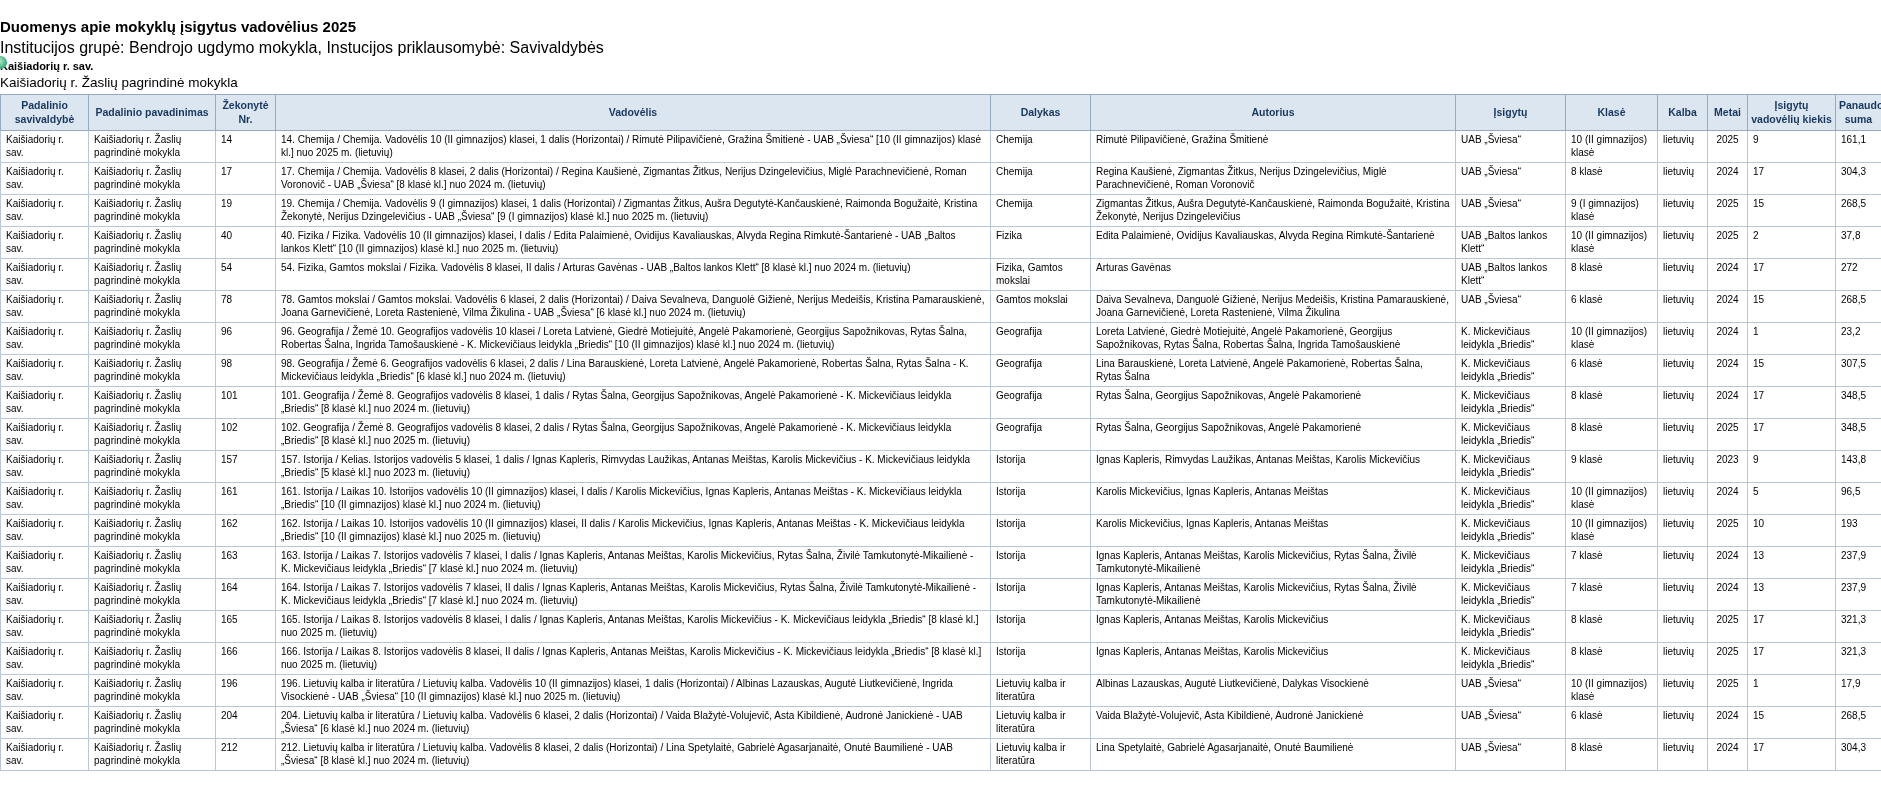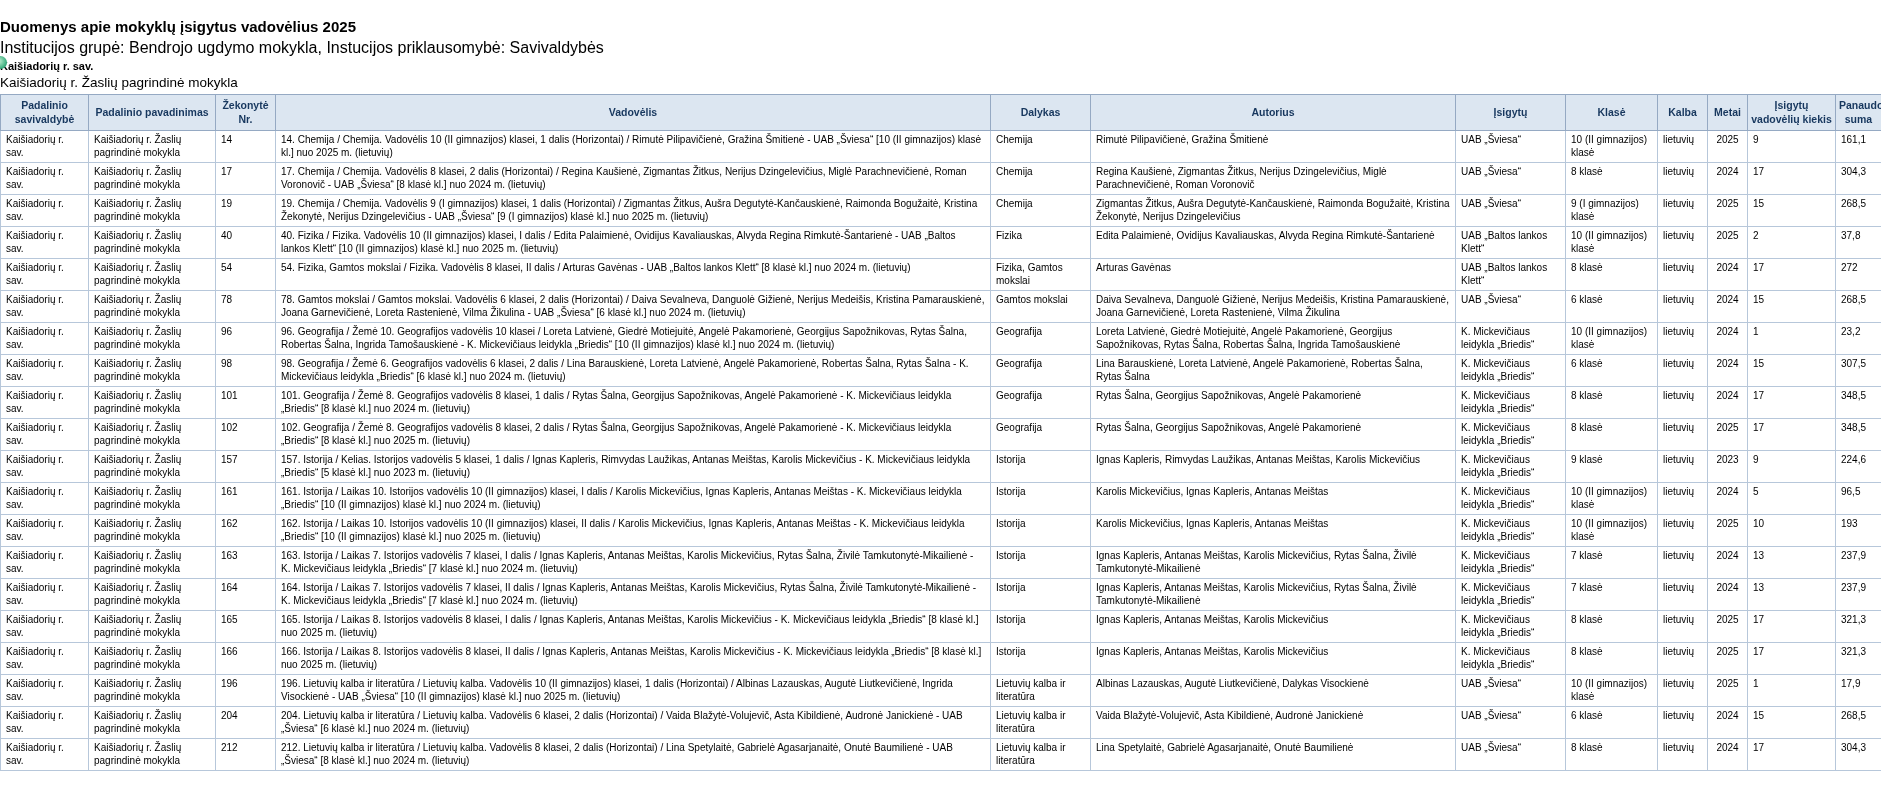--- a/index.html
+++ b/index.html
@@ -248,21 +248,21 @@
         <td>Kaišiadorių r. Žaslių pagrindinė mokykla</td>
         <td>157</td>
         <td>157. Istorija / Kelias. Istorijos vadovėlis 5 klasei, 1 dalis / Ignas Kapleris, Rimvydas Laužikas, Antanas Meištas, Karolis Mickevičius - K. Mickevičiaus leidykla „Briedis“ [5 klasė kl.] nuo 2023 m. (lietuvių)</td>
         <td>Istorija</td>
         <td>Ignas Kapleris, Rimvydas Laužikas, Antanas Meištas, Karolis Mickevičius</td>
         <td>K. Mickevičiaus leidykla „Briedis“</td>
         <td>9 klasė</td>
         <td>lietuvių</td>
         <td>2023</td>
         <td>9</td>
-        <td>224,6</td>
+        <td>143,8</td>
       </tr>
       <tr>
         <td>Kaišiadorių r. sav.</td>
         <td>Kaišiadorių r. Žaslių pagrindinė mokykla</td>
         <td>161</td>
         <td>161. Istorija / Laikas 10. Istorijos vadovėlis 10 (II gimnazijos) klasei, I dalis / Karolis Mickevičius, Ignas Kapleris, Antanas Meištas - K. Mickevičiaus leidykla „Briedis“ [10 (II gimnazijos) klasė kl.] nuo 2024 m. (lietuvių)</td>
         <td>Istorija</td>
         <td>Karolis Mickevičius, Ignas Kapleris, Antanas Meištas</td>
         <td>K. Mickevičiaus leidykla „Briedis“</td>
         <td>10 (II gimnazijos) klasė</td>

